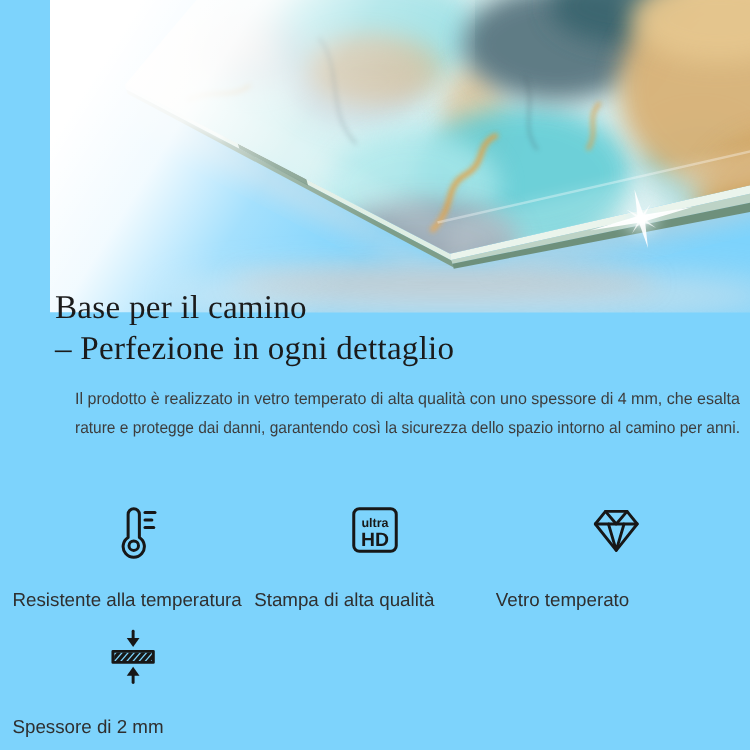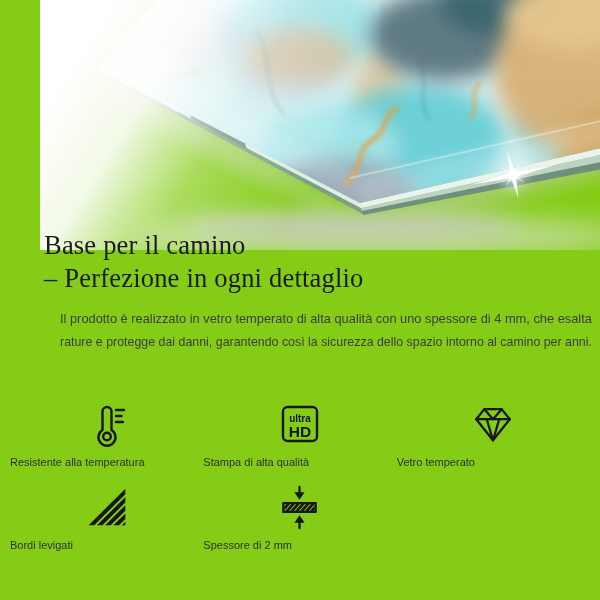--- a/index.html
+++ b/index.html
@@ -1,36 +1,36 @@
 <!DOCTYPE html>
 <html><head>
 <meta charset="utf-8">
 <style>
   html,body{margin:0;padding:0;background:#ffffff;}
   .page{
-    position:relative;width:600px;height:600px;background:#84cc16;overflow:hidden;
+    position:relative;width:600px;height:600px;background:#7dd3fc;overflow:hidden;
     font-family:"Liberation Sans", sans-serif;color:#1b1b1b;
   }
   .hero{position:absolute;top:0;left:0;width:600px;height:250px;}
   .title{
     position:absolute;left:44px;top:229px;margin:0;
     font-family:"Liberation Serif", serif;font-weight:400;
     font-size:26.5px;line-height:33px;color:#1b1b1b;letter-spacing:.2px;
   }
   .title .t-line{display:block;white-space:nowrap;}
   .desc{position:absolute;left:44px;top:307px;width:534px;color:#3d3d3d;}
   .line-row{height:23px;line-height:23px;font-size:13.2px;margin-left:16px;}
   .fitline{display:inline-block;white-space:nowrap;transform-origin:0 50%;}
   .features{
     position:absolute;left:10px;top:400px;width:580px;
     display:grid;grid-template-columns:1fr 1fr 1fr;row-gap:14px;
   }
   .feature{display:flex;flex-direction:column;}
   .fi{height:48px;display:flex;align-items:center;justify-content:center;}
-  .fl{margin-top:8px;font-size:11px;line-height:13px;color:#2f2f2f;white-space:nowrap;}
+  .fl{margin-top:26px;font-size:15px;line-height:13px;color:#2f2f2f;white-space:nowrap;}
   .ic{stroke:#171717;fill:none;stroke-width:2.4;stroke-linecap:round;stroke-linejoin:round;}
   .ic-fill{fill:#171717;stroke:none;}
   .ic-txt{fill:#171717;font-family:"Liberation Sans",sans-serif;font-weight:bold;}
 </style>
 </head>
 <body>
 
 <div class="page">
 
   <div class="hero" role="img" aria-label="Lastra in vetro temperato con stampa astratta fluida nei toni turchese, oro e grigio, angolo in prospettiva con riflesso luminoso">
@@ -161,32 +161,20 @@
         <svg width="46" height="46" viewBox="0 0 48 48">
           <path class="ic" d="M15 8.5 H33 L41.5 19 L24 41 L6.5 19 Z" stroke-width="2.3"></path>
           <line class="ic" x1="6.5" y1="19" x2="41.5" y2="19" stroke-width="2.3"></line>
           <path class="ic" d="M15 8.5 L24 19 L33 8.5" stroke-width="2.3"></path>
           <path class="ic" d="M17.5 19 L24 41 L30.5 19" stroke-width="2.3"></path>
         </svg>
       </div>
       <div class="fl">Vetro temperato</div>
     </div>
 
-    <div class="feature">
-      <div class="fi">
-        <svg width="44" height="44" viewBox="0 0 48 48">
-          <polygon class="ic-fill" points="4,44 44,4 44,10 10,44"></polygon>
-          <polygon class="ic-fill" points="13,44 44,13 44,19 19,44"></polygon>
-          <polygon class="ic-fill" points="22,44 44,22 44,28 28,44"></polygon>
-          <polygon class="ic-fill" points="31,44 44,31 44,37 37,44"></polygon>
-          <polygon class="ic-fill" points="40,44 44,40 44,44"></polygon>
-        </svg>
-      </div>
-      <div class="fl">Bordi levigati</div>
-    </div>
 
     <div class="feature">
       <div class="fi">
         <svg width="47" height="47" viewBox="0 0 48 48">
           <defs>
               <clipPath id="barClip">
                 <rect x="8.5" y="20.5" width="31" height="7"></rect>
               </clipPath>
             </defs>
           <rect class="ic" x="7.5" y="19.5" width="33" height="9" stroke-width="2.2"></rect>

